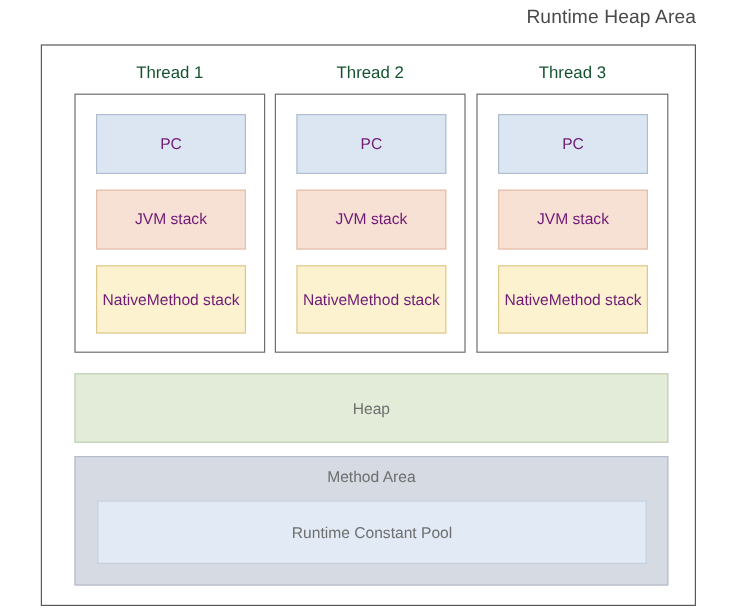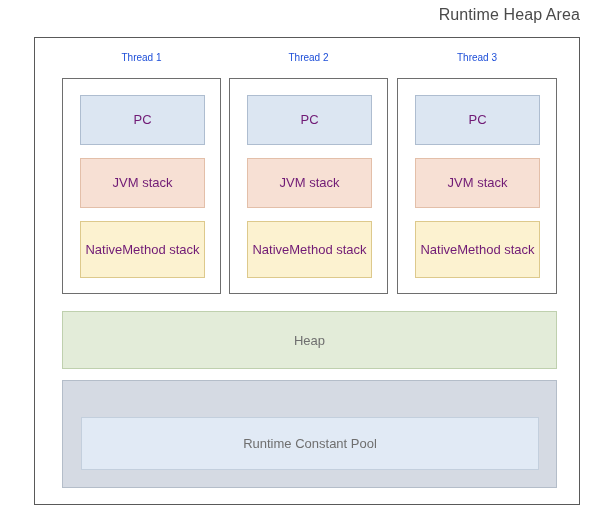--- a/index.html
+++ b/index.html
@@ -37,22 +37,22 @@
     height: 468px;
     box-sizing: border-box;
     border: 1px solid #595959;
     background: #ffffff;
   }
 
   
   .thread-label {
     position: absolute;
     top: 52px;
-    font-size: 10px;
-    color: #1d4ed8;
+    font-size: 14px;
+    color: #14532d;
     text-align: center;
     white-space: nowrap;
   }
 
   
   .thread-box {
     position: absolute;
     top: 78px;
     height: 216px;
     box-sizing: border-box;
@@ -177,14 +177,15 @@
   <div class="mem-box nativestack" style="left:17px; top:142px; width:125px; height:57px;">
     <span>Native</span>
       <br>
     <span>Method stack</span>
   </div>
 </div>
 
 <div id="heap-box">Heap</div>
 
 <div id="method-area-box">
+  <div id="method-area-label">Method Area</div>
   <div id="runtime-constant-pool-box">Runtime Constant Pool</div>
 </div>
 
 </body></html>

